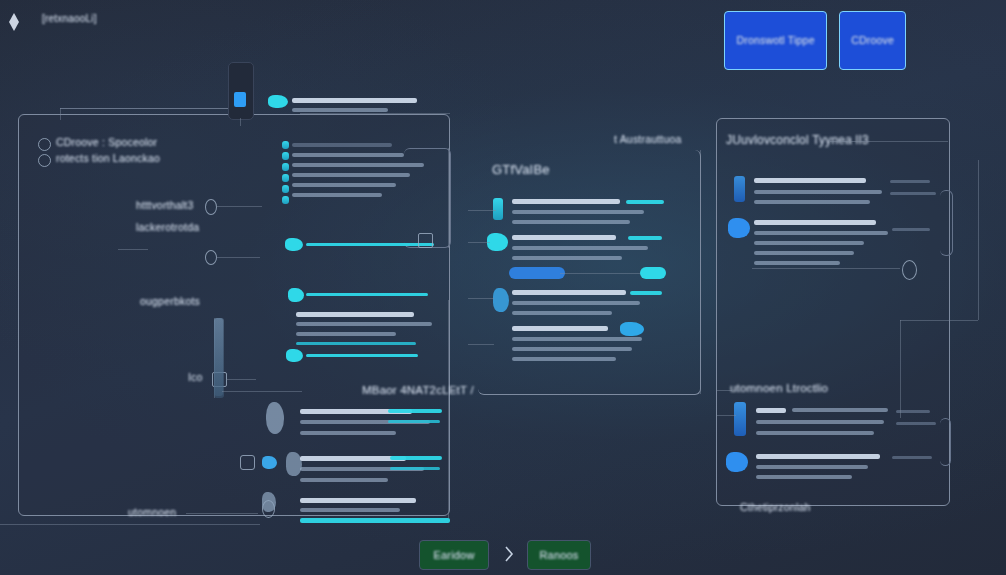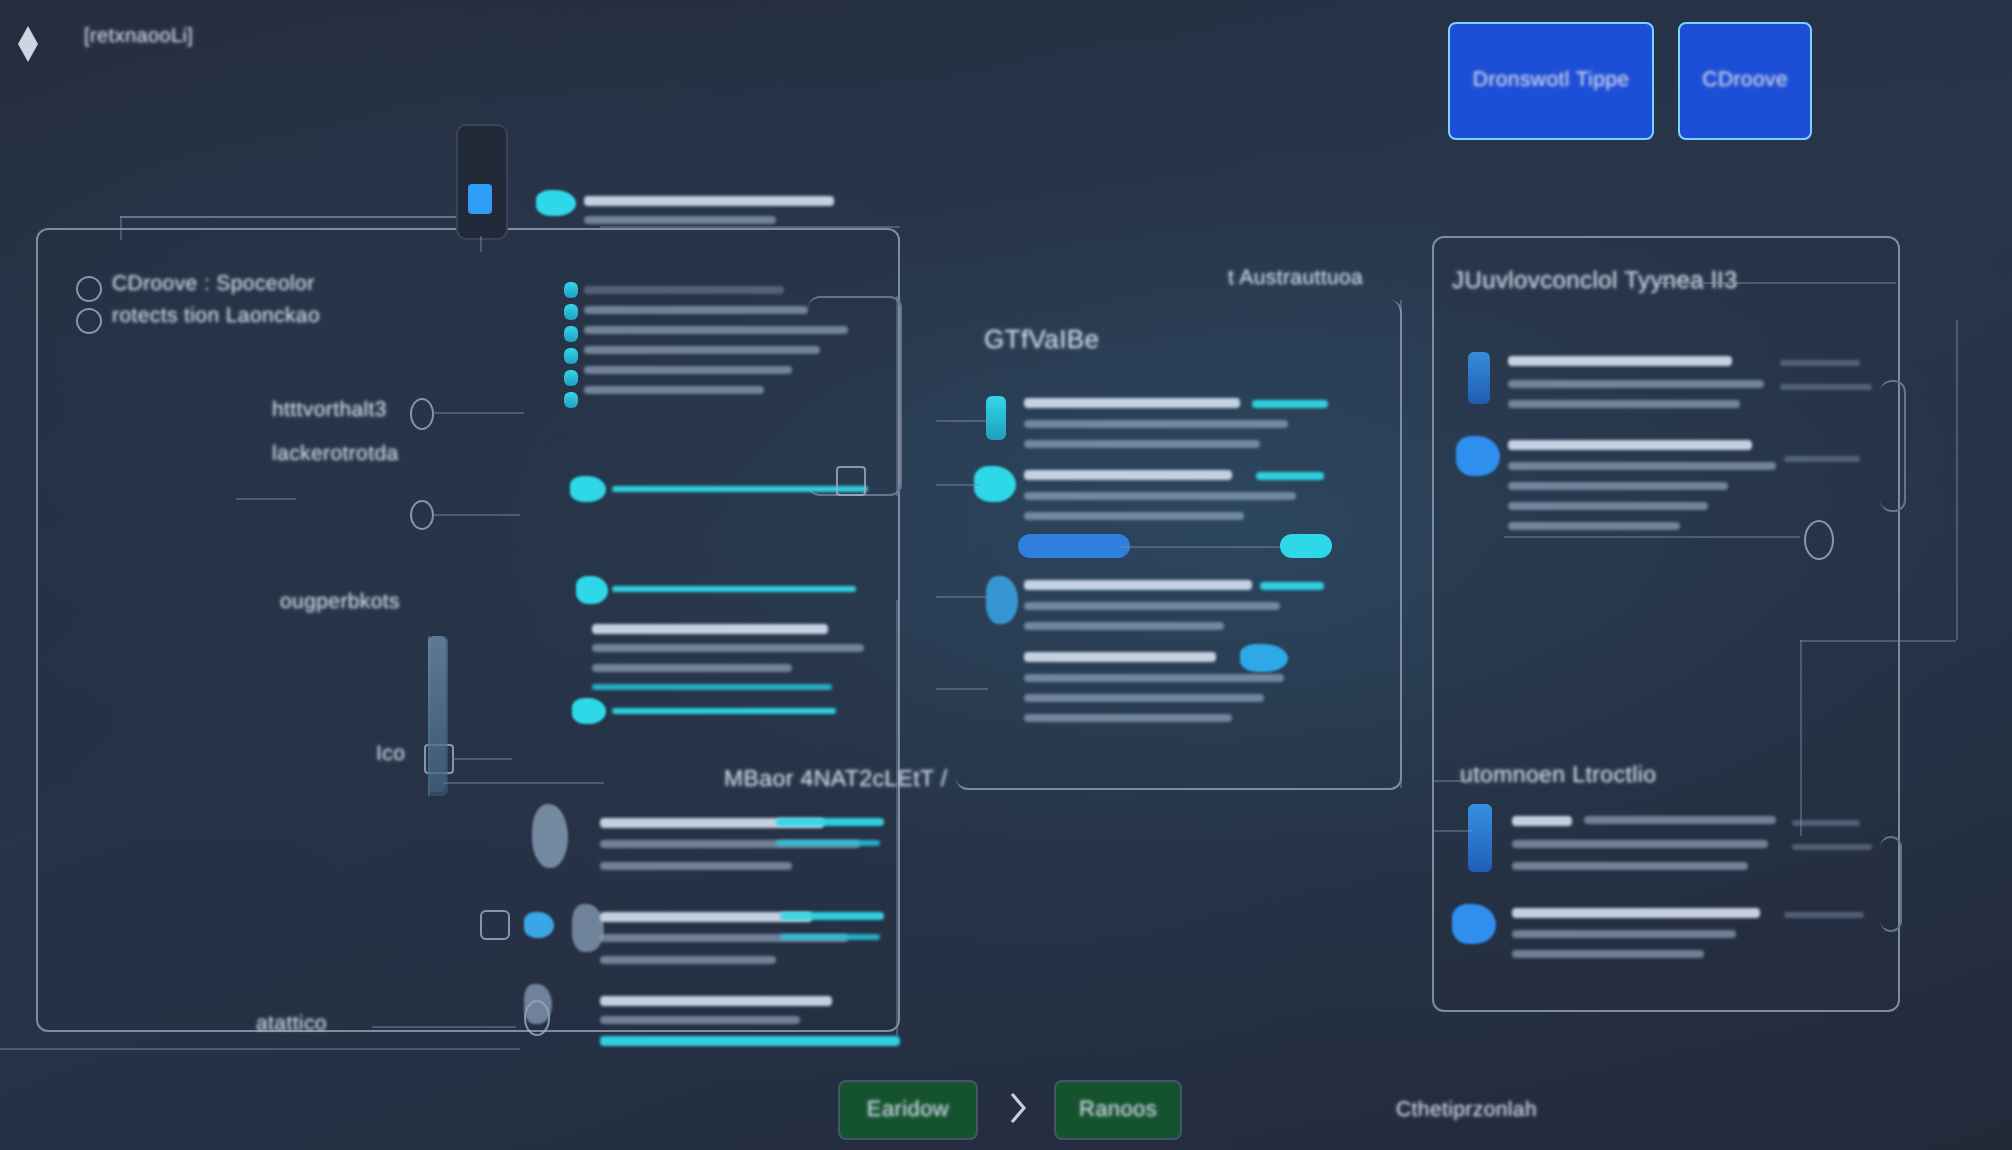--- a/index.html
+++ b/index.html
@@ -133,21 +133,21 @@
 <div class="row-label blur-text" style="left:140px;top:250px;margin-top:45px;">ougperbkots</div>
 <div class="mini-icon" style="left:205px;top:250px;width:10px;height:13px;border-radius:50%;"></div>
 <div class="hline dim" style="left:216px;top:257px;width:44px;"></div>
 
 <div class="row-label blur-text" style="left:188px;top:371px;">Ico</div>
 <div class="mini-icon sq" style="left:212px;top:372px;width:13px;height:13px;"></div>
 <div class="hline dim" style="left:226px;top:379px;width:30px;"></div>
 <div class="vline dim" style="left:214px;top:318px;height:80px;"></div>
 <div class="accent-bar steel" style="left:214px;top:318px;width:9px;height:78px;opacity:.55;"></div>
 
-<div class="row-label blur-text" style="left:128px;top:506px;">atattico</div>
+<div class="row-label blur-text" style="left:128px;top:506px;">utomnoen</div>
 <div class="hline dim" style="left:186px;top:513px;width:72px;"></div>
 <div class="mini-icon" style="left:262px;top:500px;width:11px;height:16px;"></div>
 <div class="hline dim" style="left:0px;top:524px;width:260px;"></div>
 
 <div class="card" style="left:228px;top:62px;width:24px;height:56px;"></div>
 <div class="badge-blue" style="left:234px;top:92px;width:12px;height:15px;"></div>
 <div class="vline dim" style="left:240px;top:118px;height:8px;"></div>
 
 <div class="blob" style="left:268px;top:95px;width:20px;height:13px;background:#2fd8e8;"></div>
 <div class="tl t blur-soft" style="left:292px;top:98px;width:125px;"></div>
@@ -280,21 +280,21 @@
 <div class="tl dk blur-soft" style="left:896px;top:422px;width:40px;height:3px;"></div>
 <div class="hline dim" style="left:716px;top:415px;width:20px;"></div>
 
 <div class="blob" style="left:726px;top:452px;width:22px;height:20px;background:#2f8fef;"></div>
 <div class="tl t blur-soft" style="left:756px;top:454px;width:124px;"></div>
 <div class="tl blur-soft" style="left:756px;top:465px;width:112px;"></div>
 <div class="tl blur-soft" style="left:756px;top:475px;width:96px;"></div>
 <div class="tl dk blur-soft" style="left:892px;top:456px;width:40px;height:3px;"></div>
 <div class="panel soft" style="left:940px;top:418px;width:10px;height:46px;border-left:none;background:none;"></div>
 
-<div class="row-label blur-text" style="left:698px;top:501px;margin-top:48px;">Cthetiprzonlah</div>
+<div class="row-label blur-text" style="left:740px;top:501px;">Cthetiprzonlah</div>
 
 <div class="vline dim" style="left:978px;top:160px;height:160px;"></div>
 <div class="hline dim" style="left:900px;top:320px;width:78px;"></div>
 <div class="vline dim" style="left:900px;top:320px;height:98px;"></div>
 
 <div class="bottombar">
   <div class="bbtn" style="left:419px;top:11px;width:68px;">
     <span class="blur-text">Earidow</span>
   </div>
   <svg style="position:absolute;left:503px;top:16px;" width="12" height="18" viewBox="0 0 12 18">

